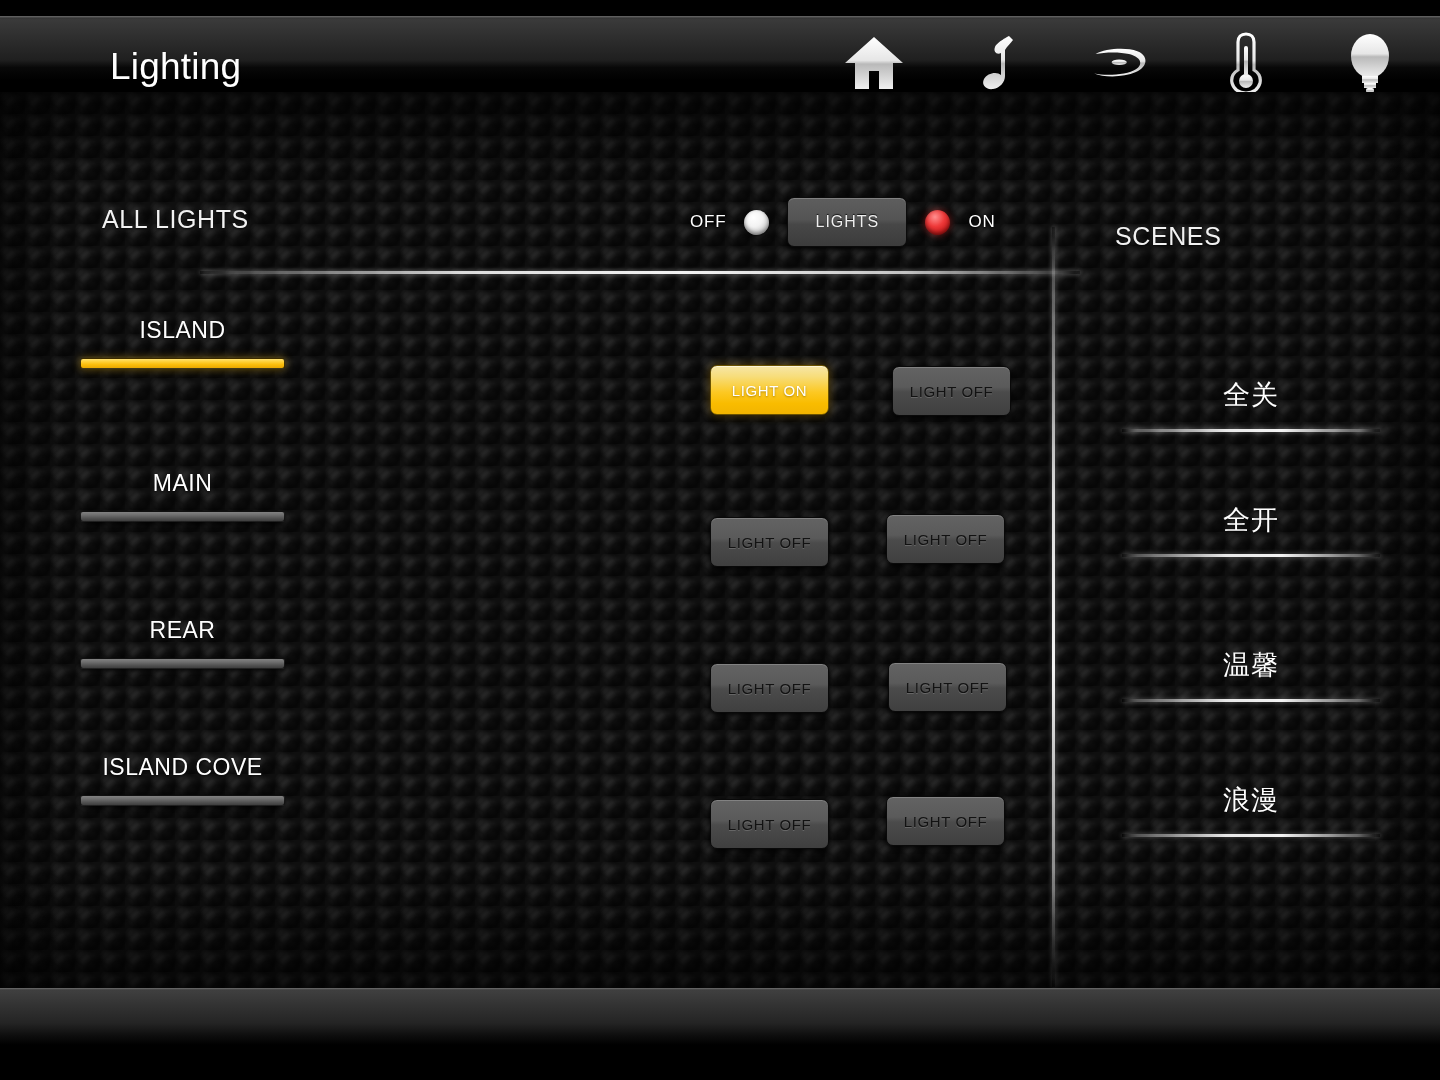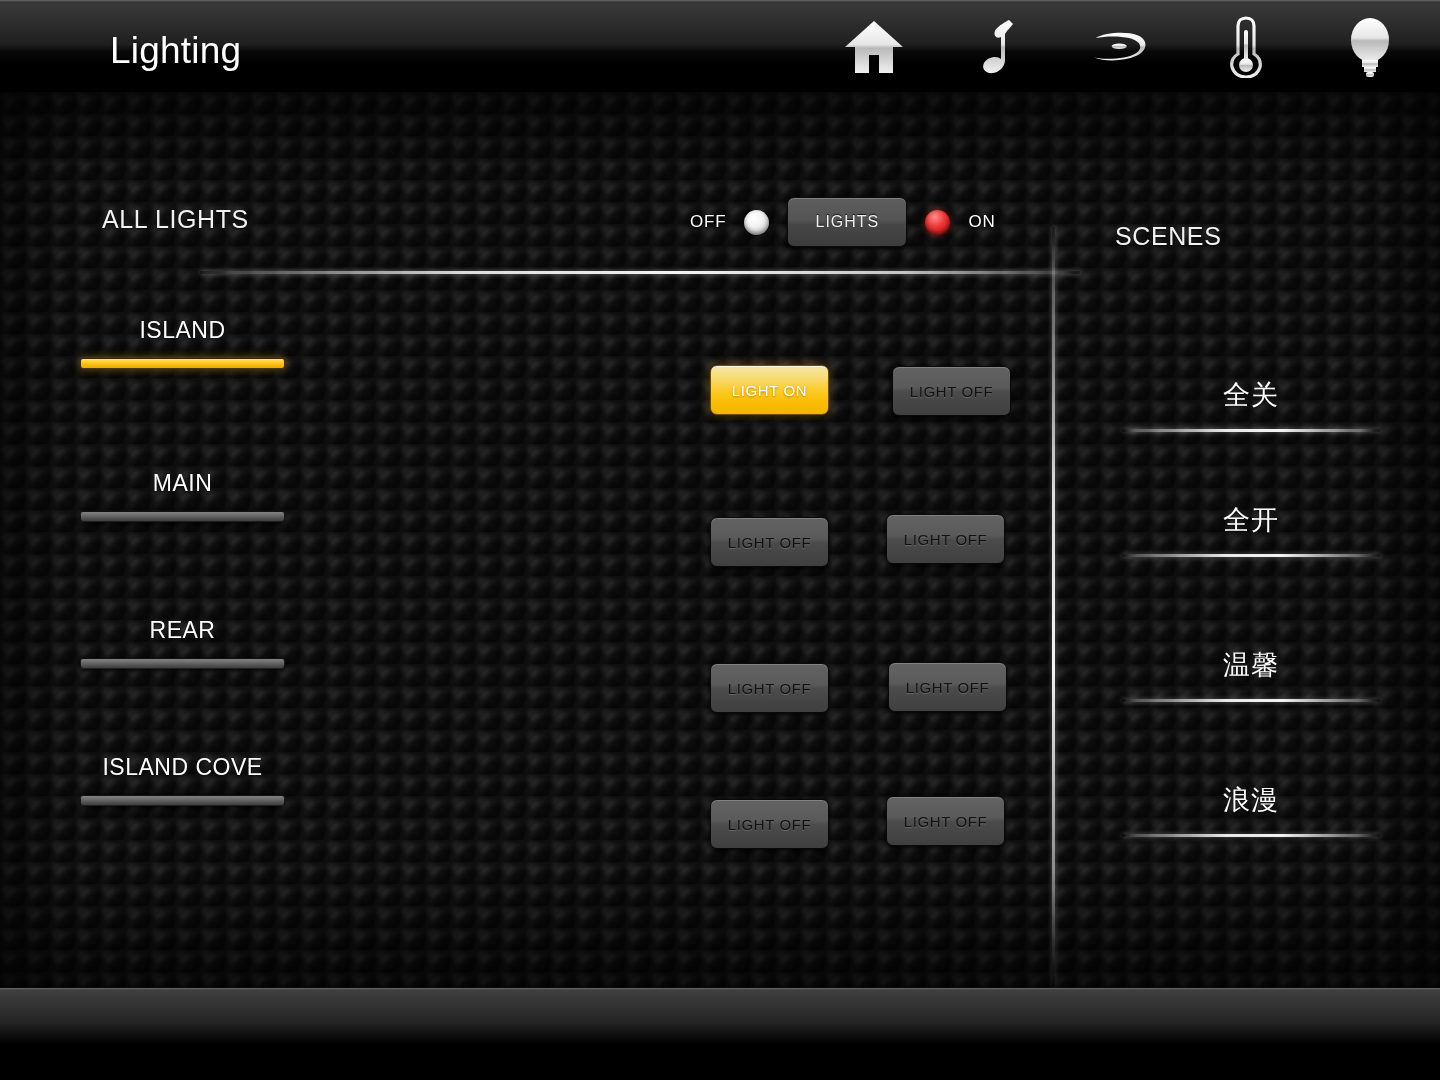--- a/index.html
+++ b/index.html
@@ -6,21 +6,21 @@
   html, body {
     width:1440px; height:1080px;
     background:#000;
     font-family:"Liberation Sans", sans-serif;
     overflow:hidden;
   }
   #app { position:relative; width:1440px; height:1080px; background:#000; }
 
   
   .topbar {
-    position:absolute; left:0; top:0; width:1440px; height:92px;
+    position:absolute; left:0; top:16px; width:1440px; height:92px;
     background:linear-gradient(to bottom,
         #2e2e2e 0%, #3a3a3a 4%, #303030 20%, #1f1f1f 48%,
         #080808 56%, #000 70%, #000 100%);
     overflow:hidden;
   }
   .topbar:after{
     content:""; position:absolute; left:0; top:0; width:100%; height:2px;
     background:linear-gradient(to bottom,#6a6a6a,#3a3a3a);
   }
   .app-title{

